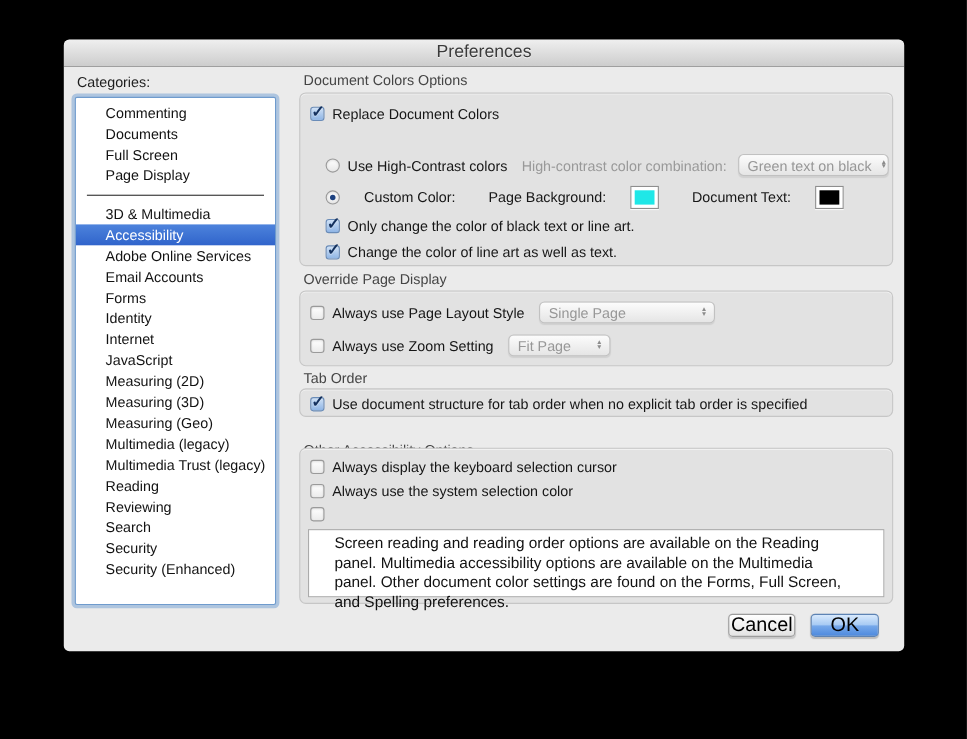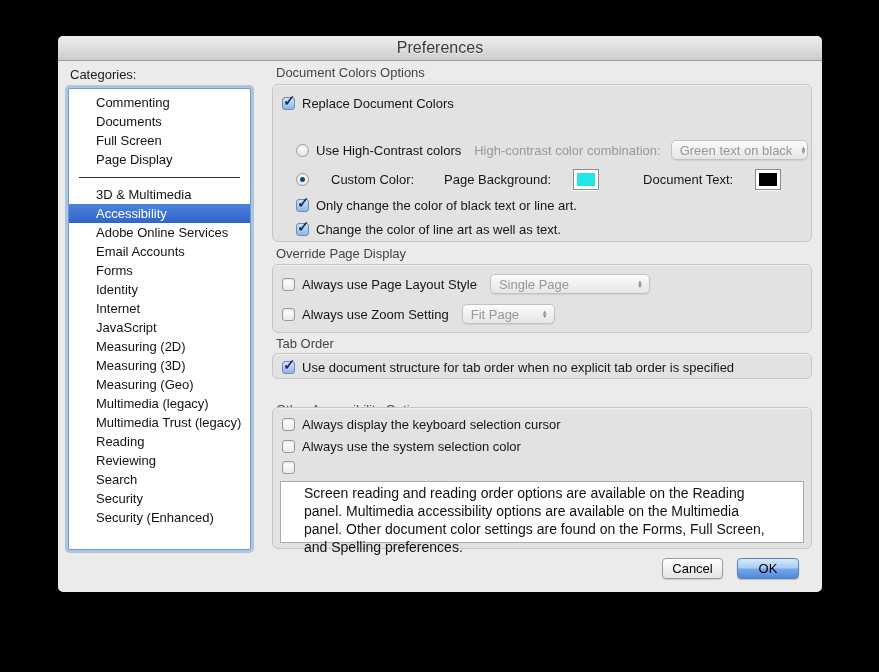--- a/index.html
+++ b/index.html
@@ -85,21 +85,21 @@
   .dim{color:#999;}
   .notebox{
     position:absolute;left:7px;width:524px;box-sizing:border-box;height:62px;
     background:#fff;border:1px solid #ababab;padding:3px 23px;
     font-size:14px;line-height:1.28;color:#111;white-space:normal;
   }
 
   
   .btn{
     position:absolute;height:21px;box-sizing:border-box;border-radius:4px;
-    display:flex;align-items:center;justify-content:center;font-size:13px;color:#000;
+    display:flex;align-items:center;justify-content:center;font-size:18px;color:#000;
   }
   .btn-cancel{
     left:604px;top:497px;width:61px;
     background:linear-gradient(#ffffff,#e3e3e3);border:1px solid #9c9c9c;
     box-shadow:0 1px 1px rgba(0,0,0,.15);
   }
   .btn-ok{
     left:679px;top:497px;width:62px;
     background:linear-gradient(#d8e9fc 0%, #a8cbf4 47%, #76a8ea 53%, #4e8ade 100%);
     border:1px solid #5d83b4;box-shadow:0 1px 1px rgba(0,0,0,.2);
@@ -163,21 +163,21 @@
       </div>
       <div class="row" style="left:23px;top:84px;gap:22px;">
         <span class="radio">
             <span class="radio-dot"></span>
           </span>
         <span>Custom Color:</span>
         <span style="margin-left:8px;">Page Background:</span>
         <span class="colorwell">
             <span class="swatch" style="background-color: rgb(31, 231, 231);"></span>
           </span>
-        <span style="margin-left:22px;">Document Text:</span>
+        <span style="margin-left:8px;">Document Text:</span>
         <span class="colorwell">
             <span class="swatch" style="background-color: rgb(0, 0, 0);"></span>
           </span>
       </div>
       <div class="row" style="left:23px;top:113px;gap:7px;">
         <span class="checkbox checked">
             <span class="check-icon">✓</span>
           </span>
         <span>Only change the color of black text or line art.</span>
       </div>

